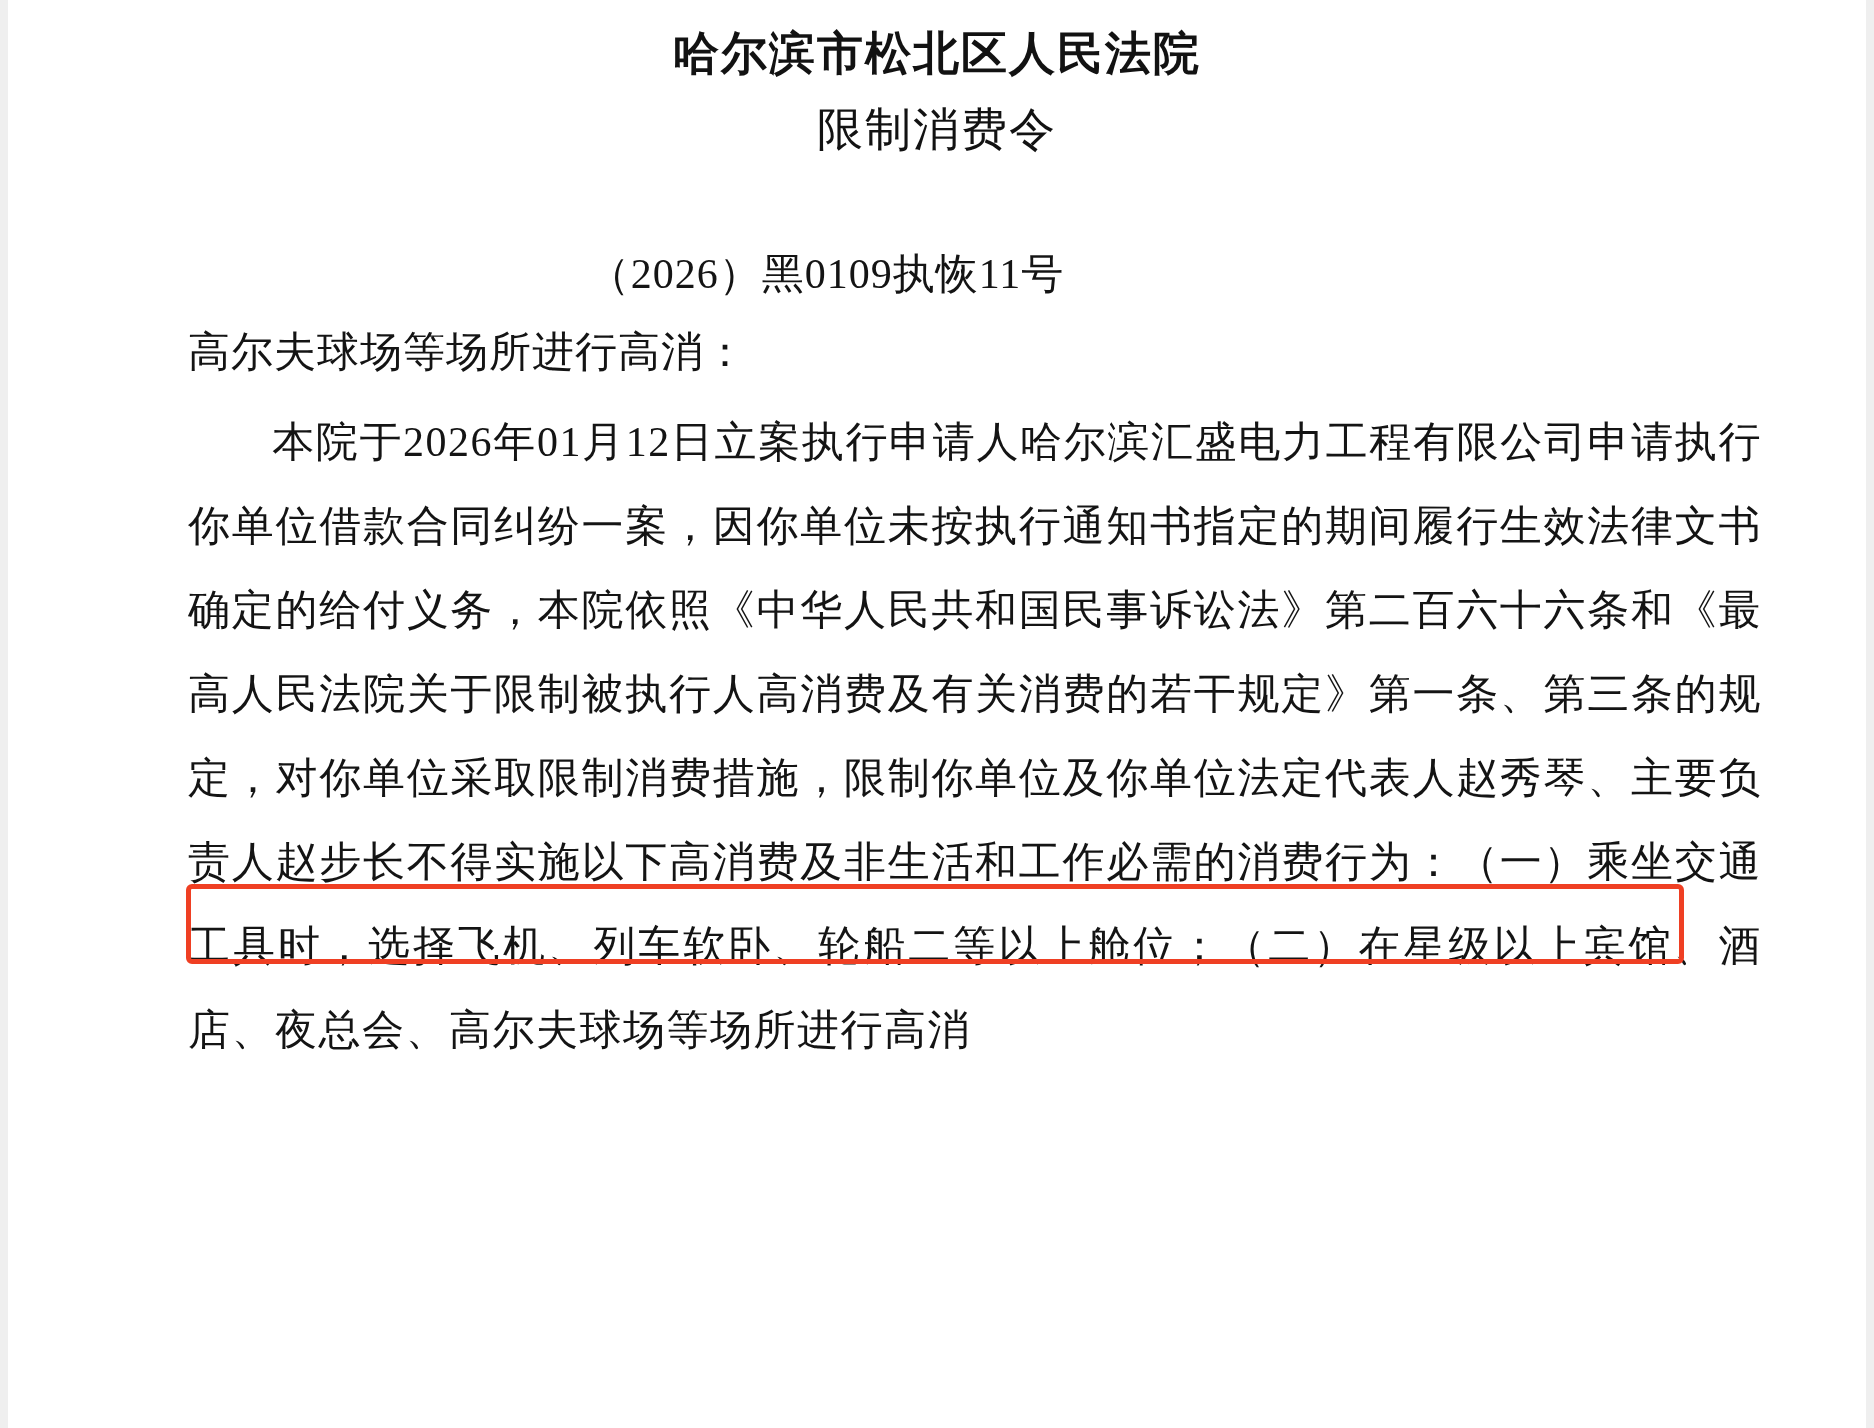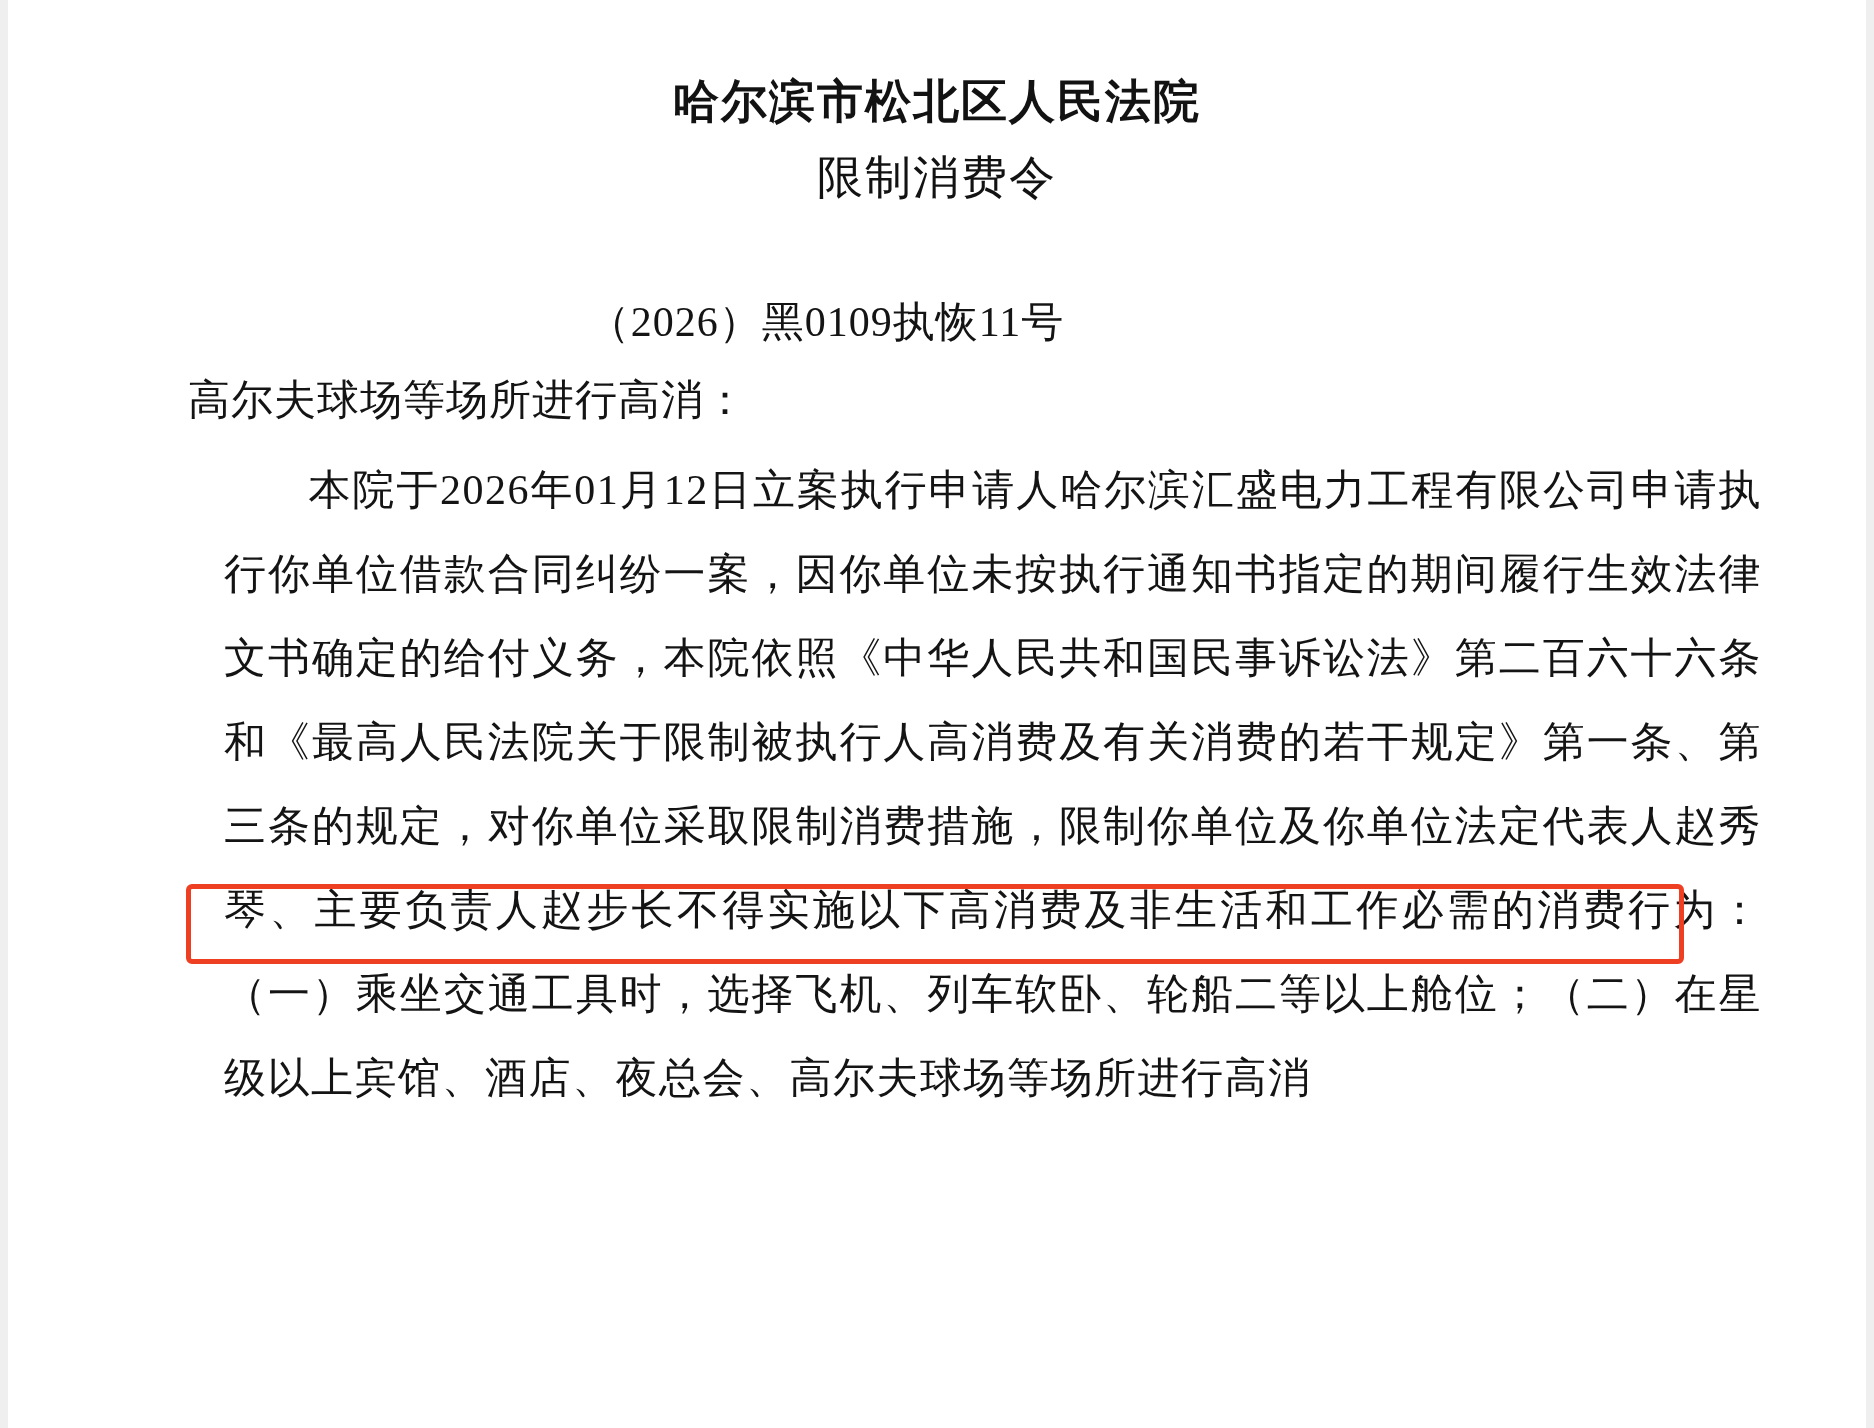--- a/index.html
+++ b/index.html
@@ -38,21 +38,20 @@
     text-align: center;
     padding-top: 22px;
   }
   .court-name {
     font-family: "DejaVu Sans", "Liberation Sans", sans-serif;
     font-weight: bold;
     font-size: 46px;
     letter-spacing: 2px;
     line-height: 1.35;
     color: #121212;
-    margin-top: 48px;
   }
   .doc-kind {
     font-family: "DejaVu Sans", "Liberation Sans", sans-serif;
     font-weight: normal;
     font-size: 46px;
     letter-spacing: 2px;
     line-height: 1.35;
     margin-top: 14px;
     color: #121212;
   }
@@ -77,21 +76,20 @@
   .para {
     margin-top: 20px;
     padding-left: 188px;
     padding-right: 112px;
     font-size: 42px;
     line-height: 84px;
     letter-spacing: 1.5px;
     text-align: justify;
     text-justify: inter-character;
     color: #141414;
-    margin-left: 36px;
   }
   .para .indent {
     display: inline-block;
     width: 84px;
   }
 
   
   .highlight-box {
     position: absolute;
     left: 186px;

